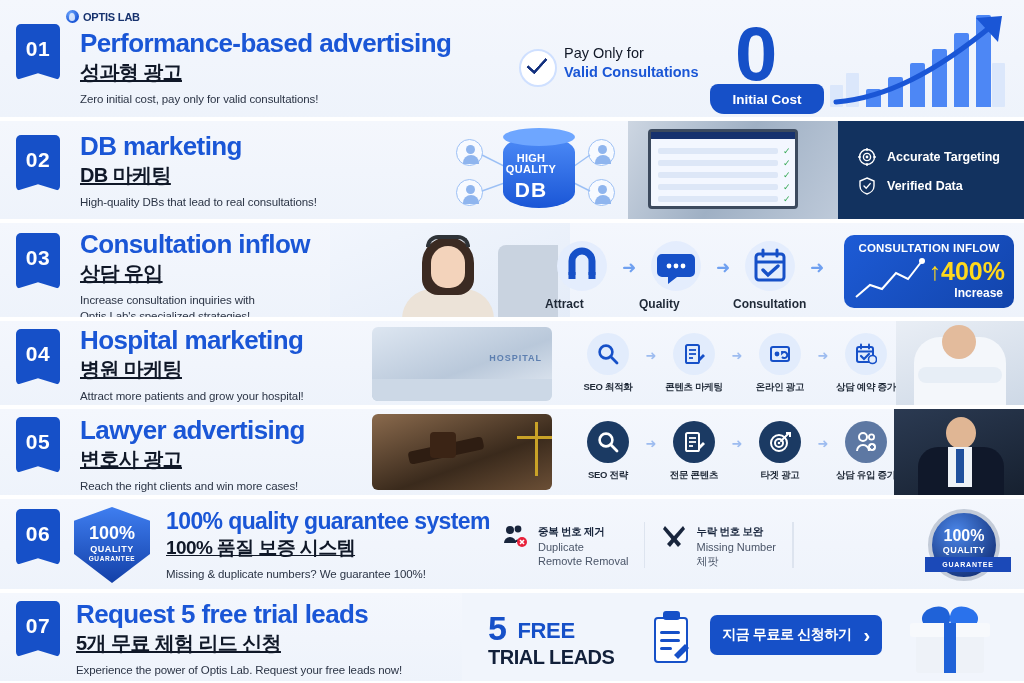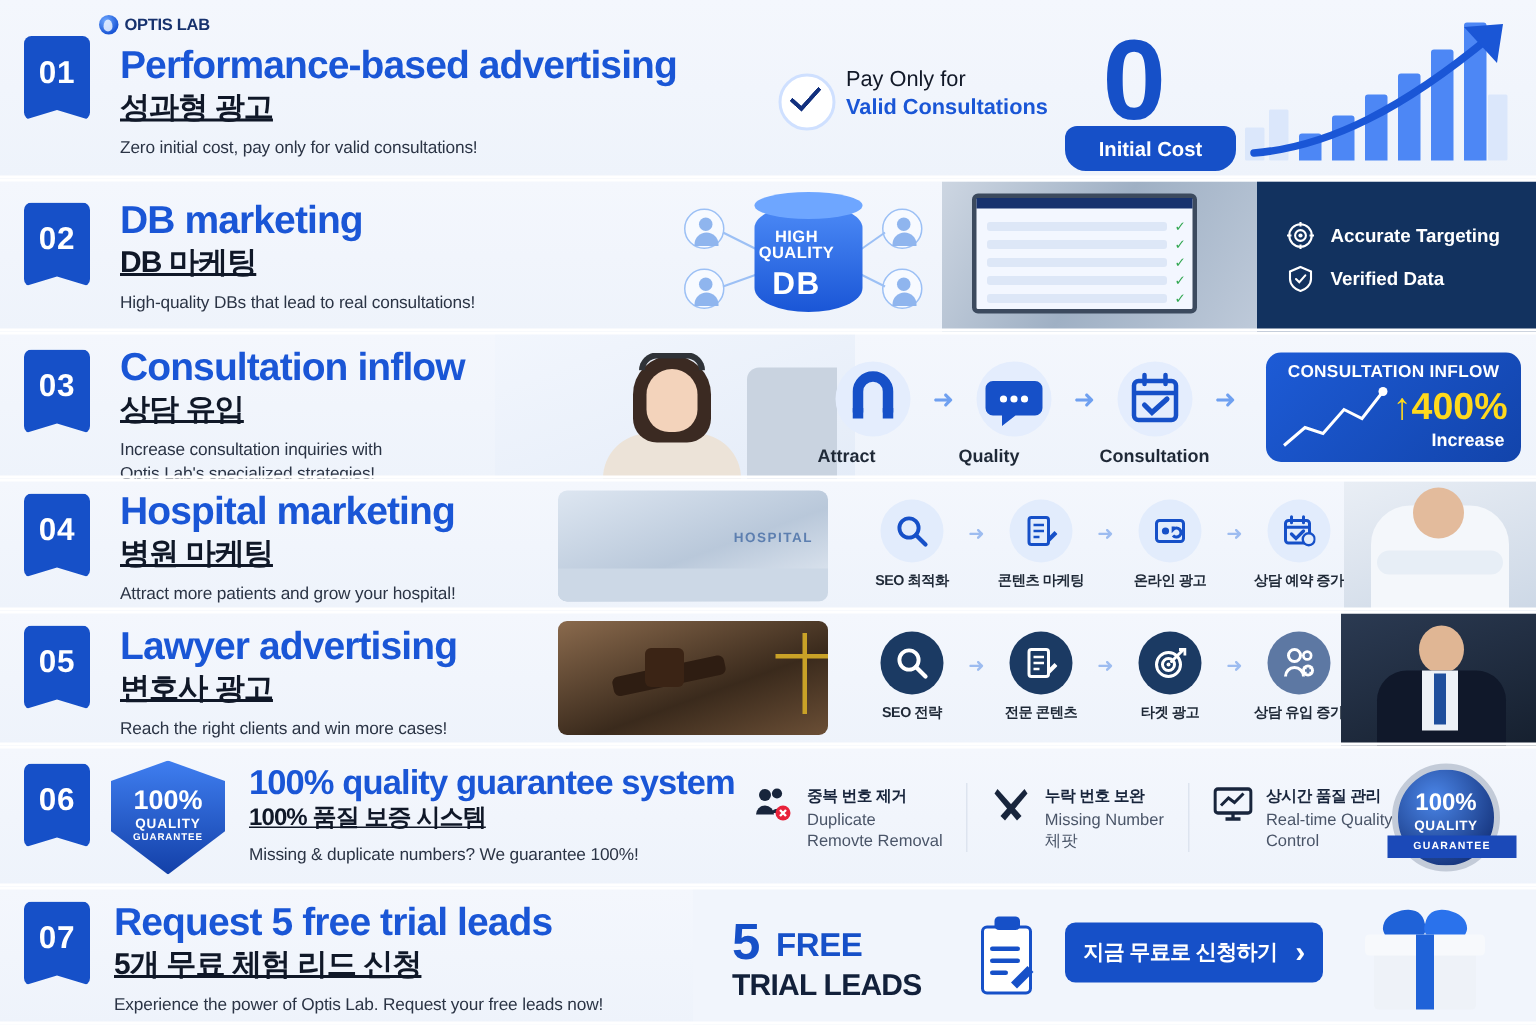--- a/index.html
+++ b/index.html
@@ -607,21 +607,21 @@
     <div class="badge" style="left:16px; top:10px;">06</div>
 
     <div class="shield">
       <div class="s1">100%</div>
       <div class="s2">QUALITY</div>
       <div class="s3">GUARANTEE</div>
     </div>
 
     <div class="txt" style="left:166px; top:10px;">
       <div class="h-en" style="font-size:23px;">100% quality guarantee system</div>
-      <div class="h-ko" style="font-size:16px;">100% 품질 보증 시스템</div>
+      <div class="h-ko" style="font-size:19px;">100% 품질 보증 시스템</div>
       <div class="desc">Missing &amp; duplicate numbers? We guarantee 100%!</div>
     </div>
 
     <div class="r6-feats">
       <div class="r6-f">
         <span class="r6-ic">
           <svg width="26" height="26" viewBox="0 0 26 26">
               <circle cx="7" cy="7" r="4" fill="#18253c"></circle>
               <circle cx="15" cy="6" r="3.4" fill="#18253c"></circle>
               <path d="M1 20 a6 6 0 0 1 12 0 z" fill="#18253c"></path>
@@ -644,35 +644,20 @@
               <path d="M22 3 L6 21 L9 24 L24 6 Z" fill="#18253c"></path>
             </svg>
         </span>
         <span>
           <span class="r6-ko">누락 번호 보완</span>
           <span class="r6-en" style="display:block; white-space:pre-line;">Missing Number
 체팟</span>
         </span>
       </div>
       <div class="r6-div"></div>
-      <div class="r6-f">
-        <span class="r6-ic">
-          <svg width="26" height="26" viewBox="0 0 26 26">
-              <rect x="1" y="3" width="24" height="16" rx="2" fill="none" stroke="#18253c" stroke-width="2.2"></rect>
-              <polyline points="5,14 10,9 14,12 20,6" fill="none" stroke="#18253c" stroke-width="2"></polyline>
-              <line x1="13" y1="19" x2="13" y2="23" stroke="#18253c" stroke-width="2.2"></line>
-              <line x1="8" y1="23" x2="18" y2="23" stroke="#18253c" stroke-width="2.2"></line>
-            </svg>
-        </span>
-        <span>
-          <span class="r6-ko">상시간 품질 관리</span>
-          <span class="r6-en" style="display:block; white-space:pre-line;">Real-time Quality
-Control</span>
-        </span>
-      </div>
       <div class="r6-div"></div>
     </div>
 
     <div class="seal">
       <div class="q1">100%</div>
       <div class="q2">QUALITY</div>
       <div class="seal-rib">GUARANTEE</div>
     </div>
   </div>
 

